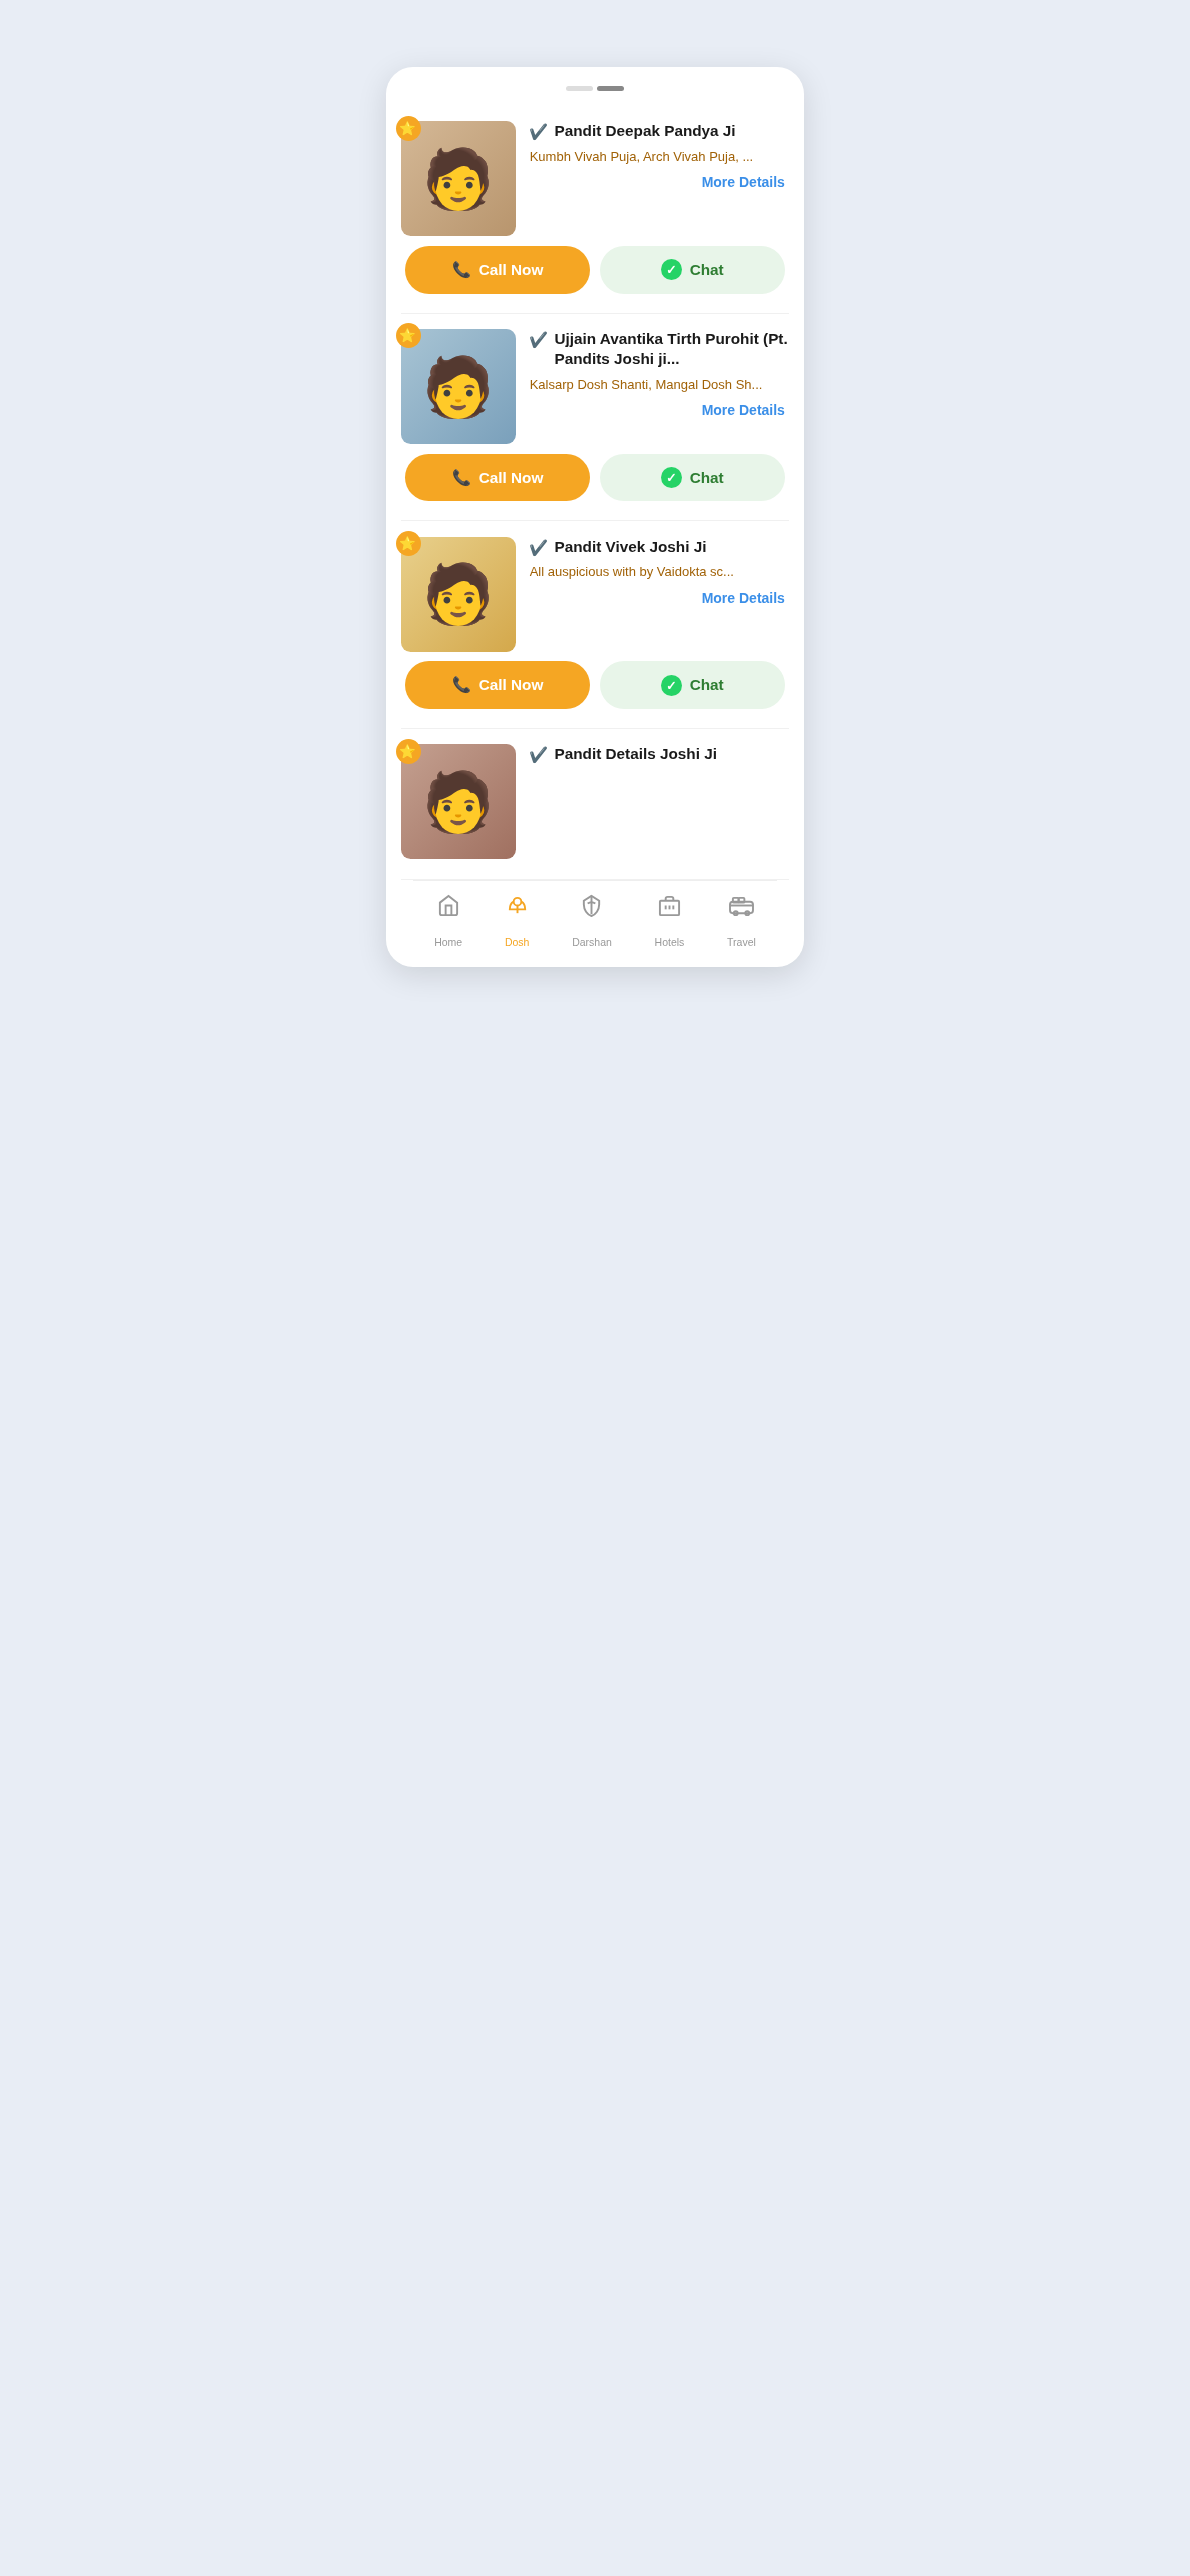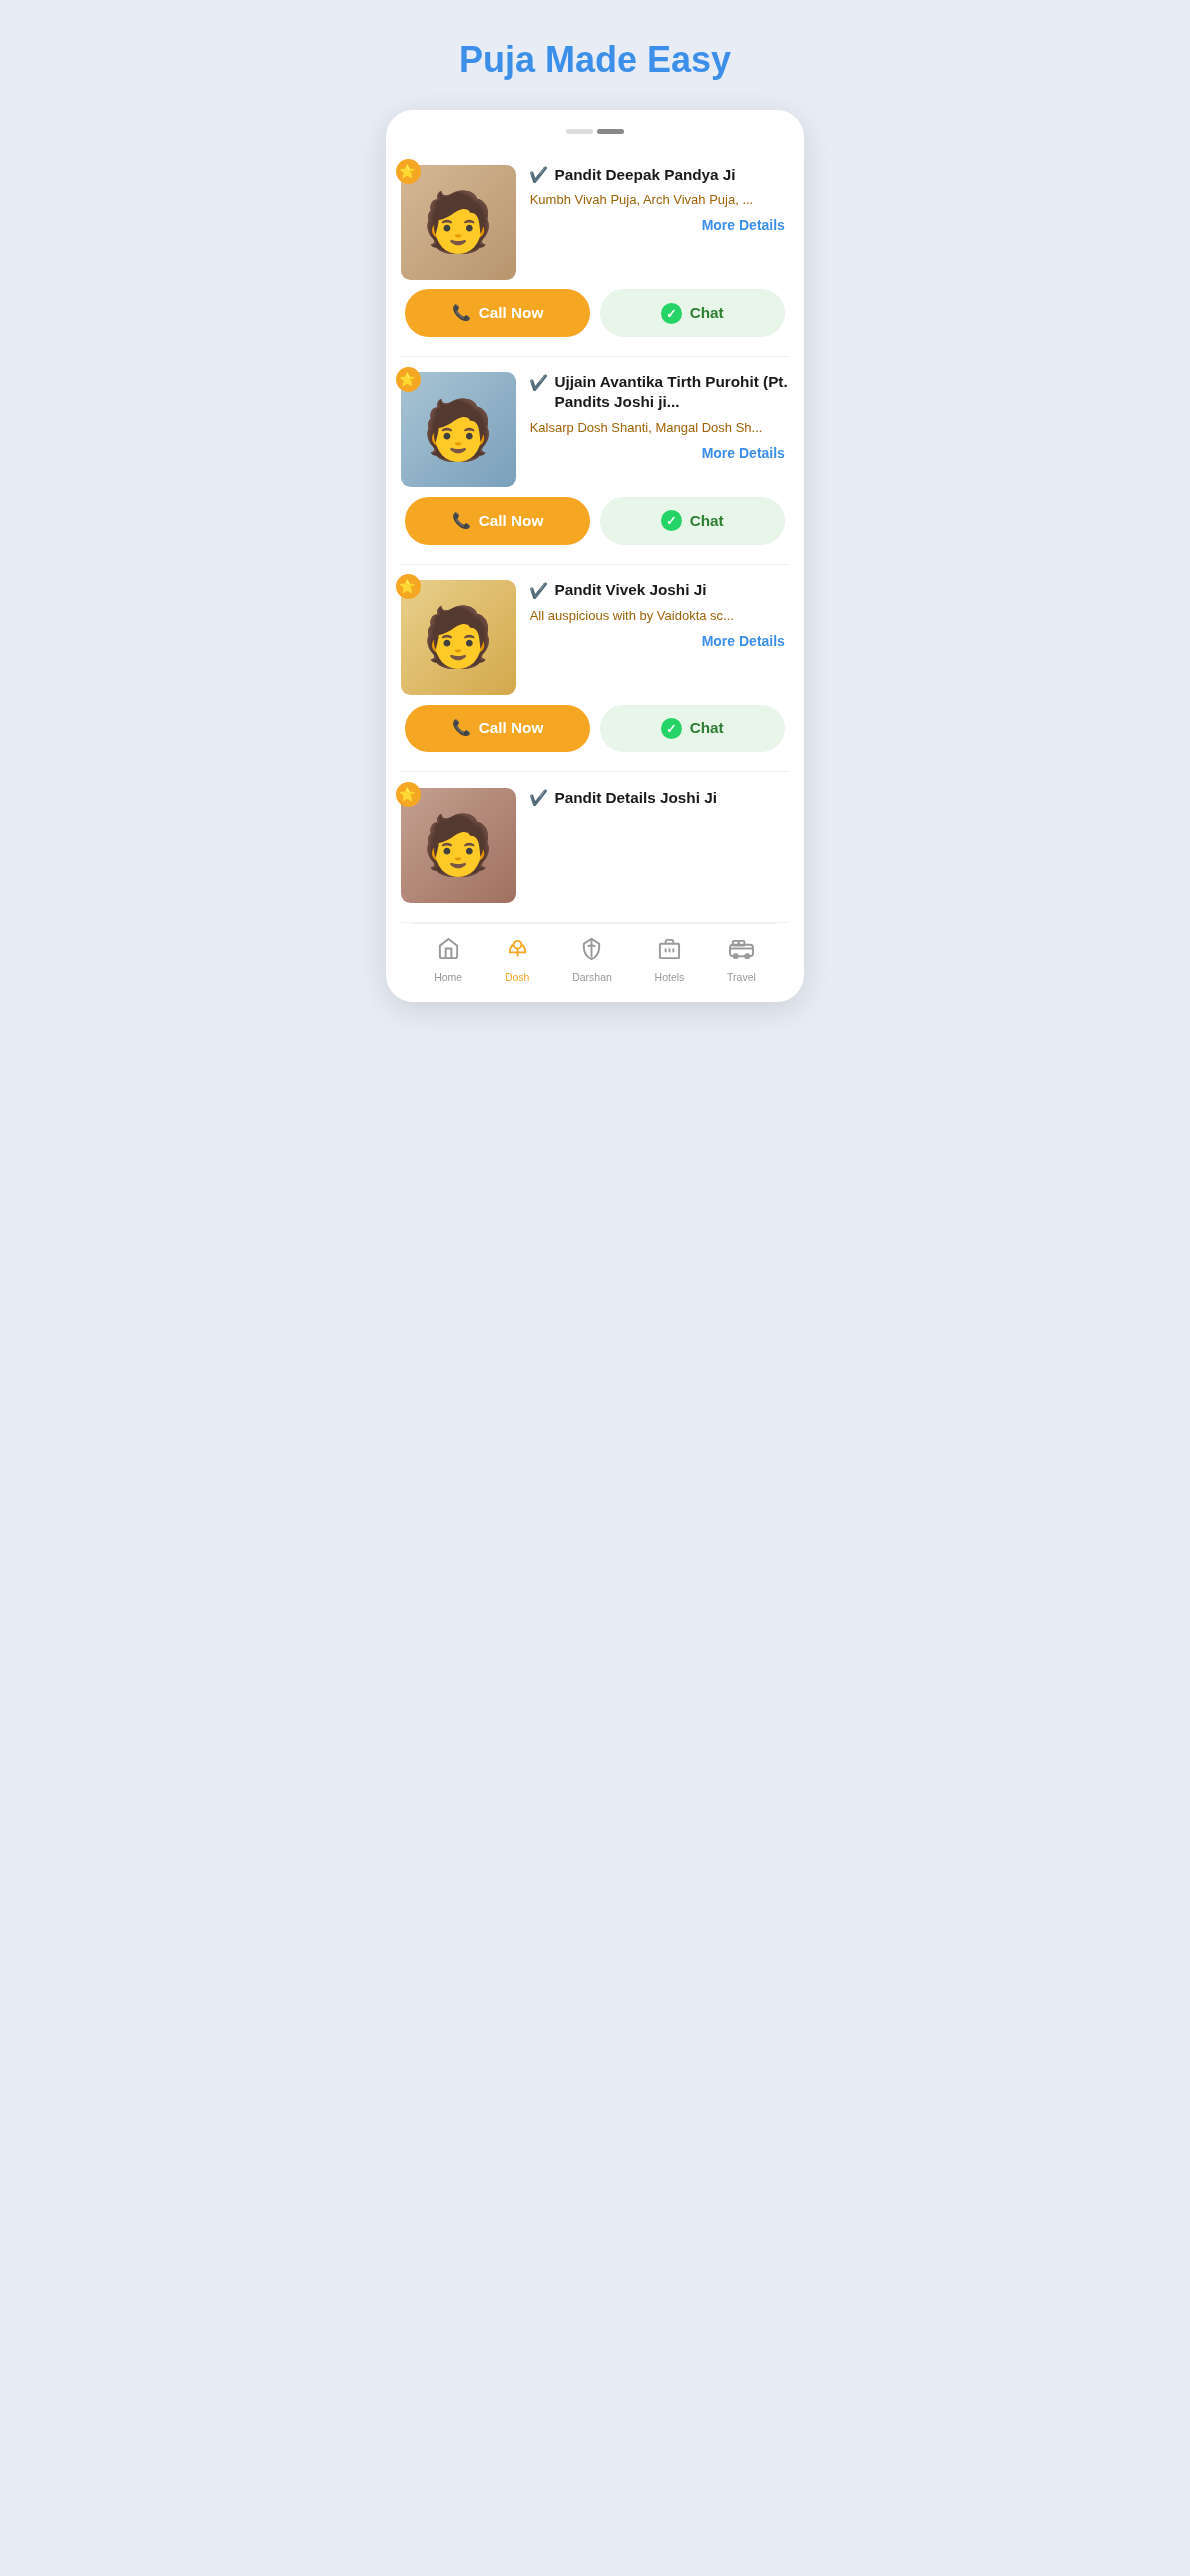--- a/index.html
+++ b/index.html
@@ -235,21 +235,21 @@
       align-items: center;
       padding: 9.6px 0 15.3px;
       margin: 0 11.5px;
       border-radius: 0 0 27px 27px;
     }
 
     .nav-item {
       display: flex;
       flex-direction: column;
       align-items: center;
-      gap: 6px;
+      gap: 14px;
       cursor: pointer;
       padding: 3.8px 11.5px;
     }
 
     .nav-icon {
       font-size: 21px;
       color: #999;
     }
 
     .nav-icon.active {
@@ -265,21 +265,20 @@
     .nav-label.active {
       color: #f5a623;
     }
   </style>
 </head>
 <body>
 
 <div class="page-container">
 
   <div class="hero-section">
-    <div class="hero-title-blue">Puja Made Easy</div>
   </div>
 
   <div class="phone-card">
 
     <div class="scroll-indicator">
       <div class="scroll-dot"></div>
       <div class="scroll-dot active"></div>
     </div>
 
     <div class="pandit-card">

